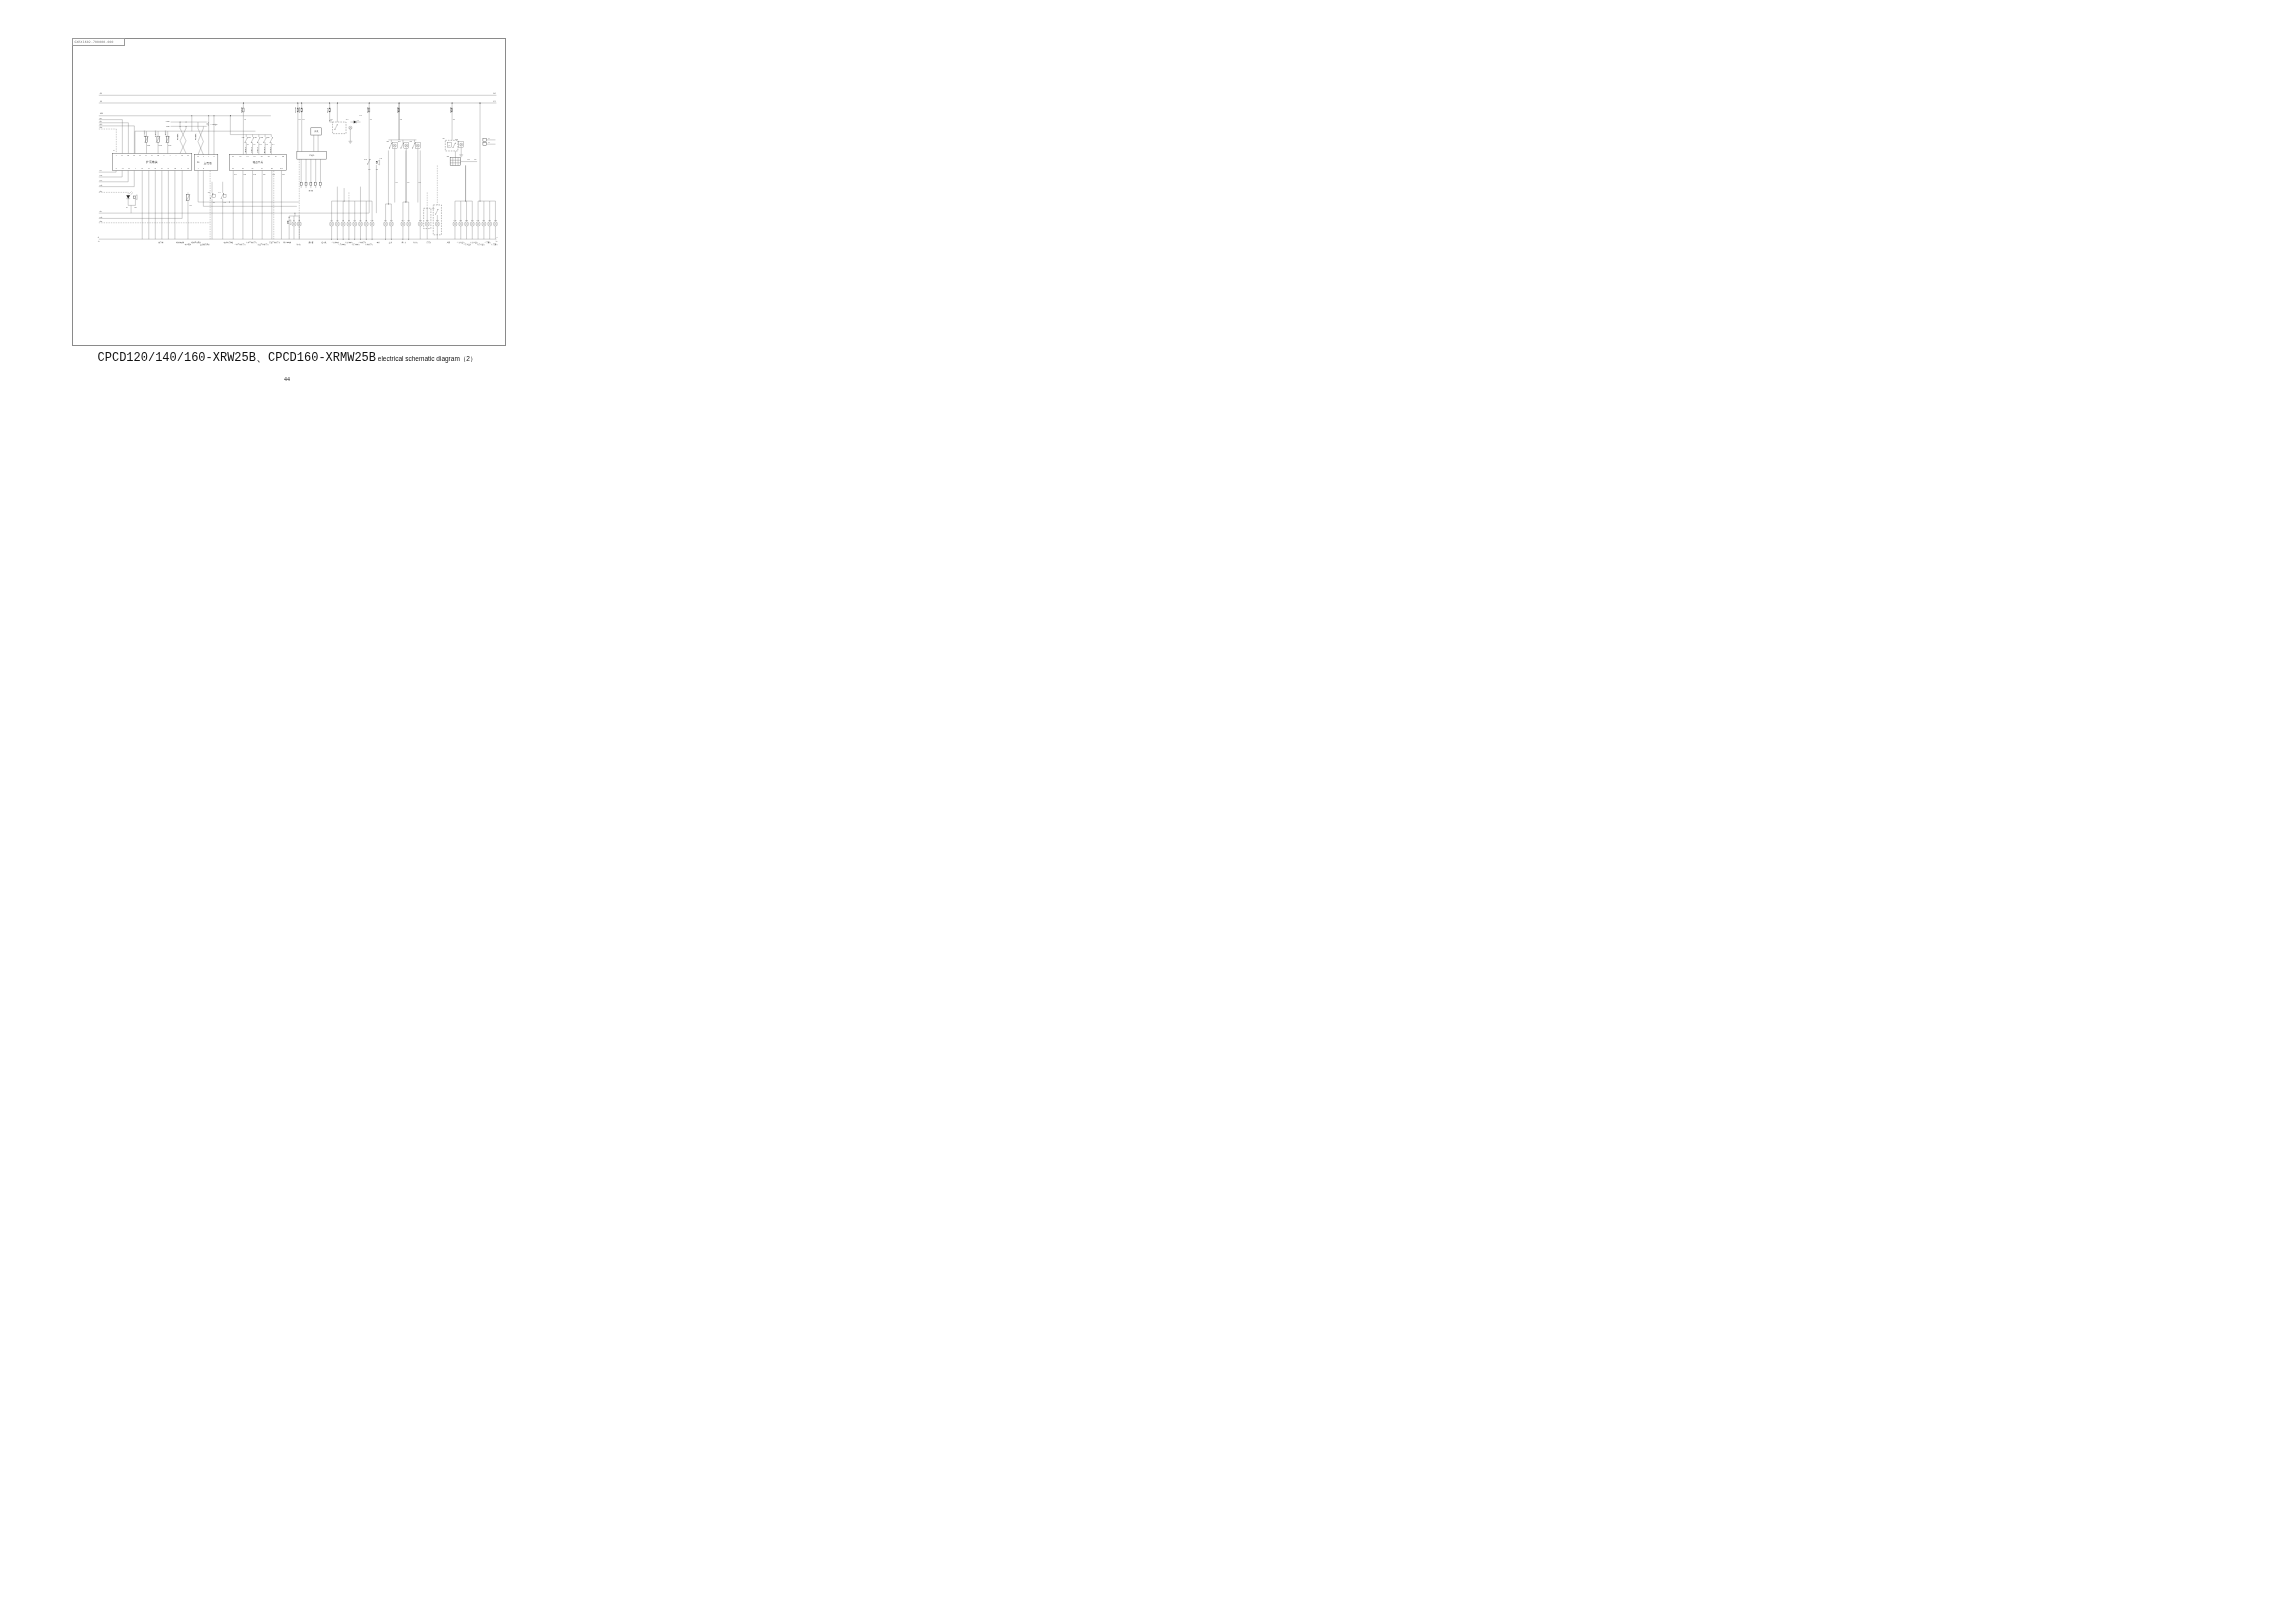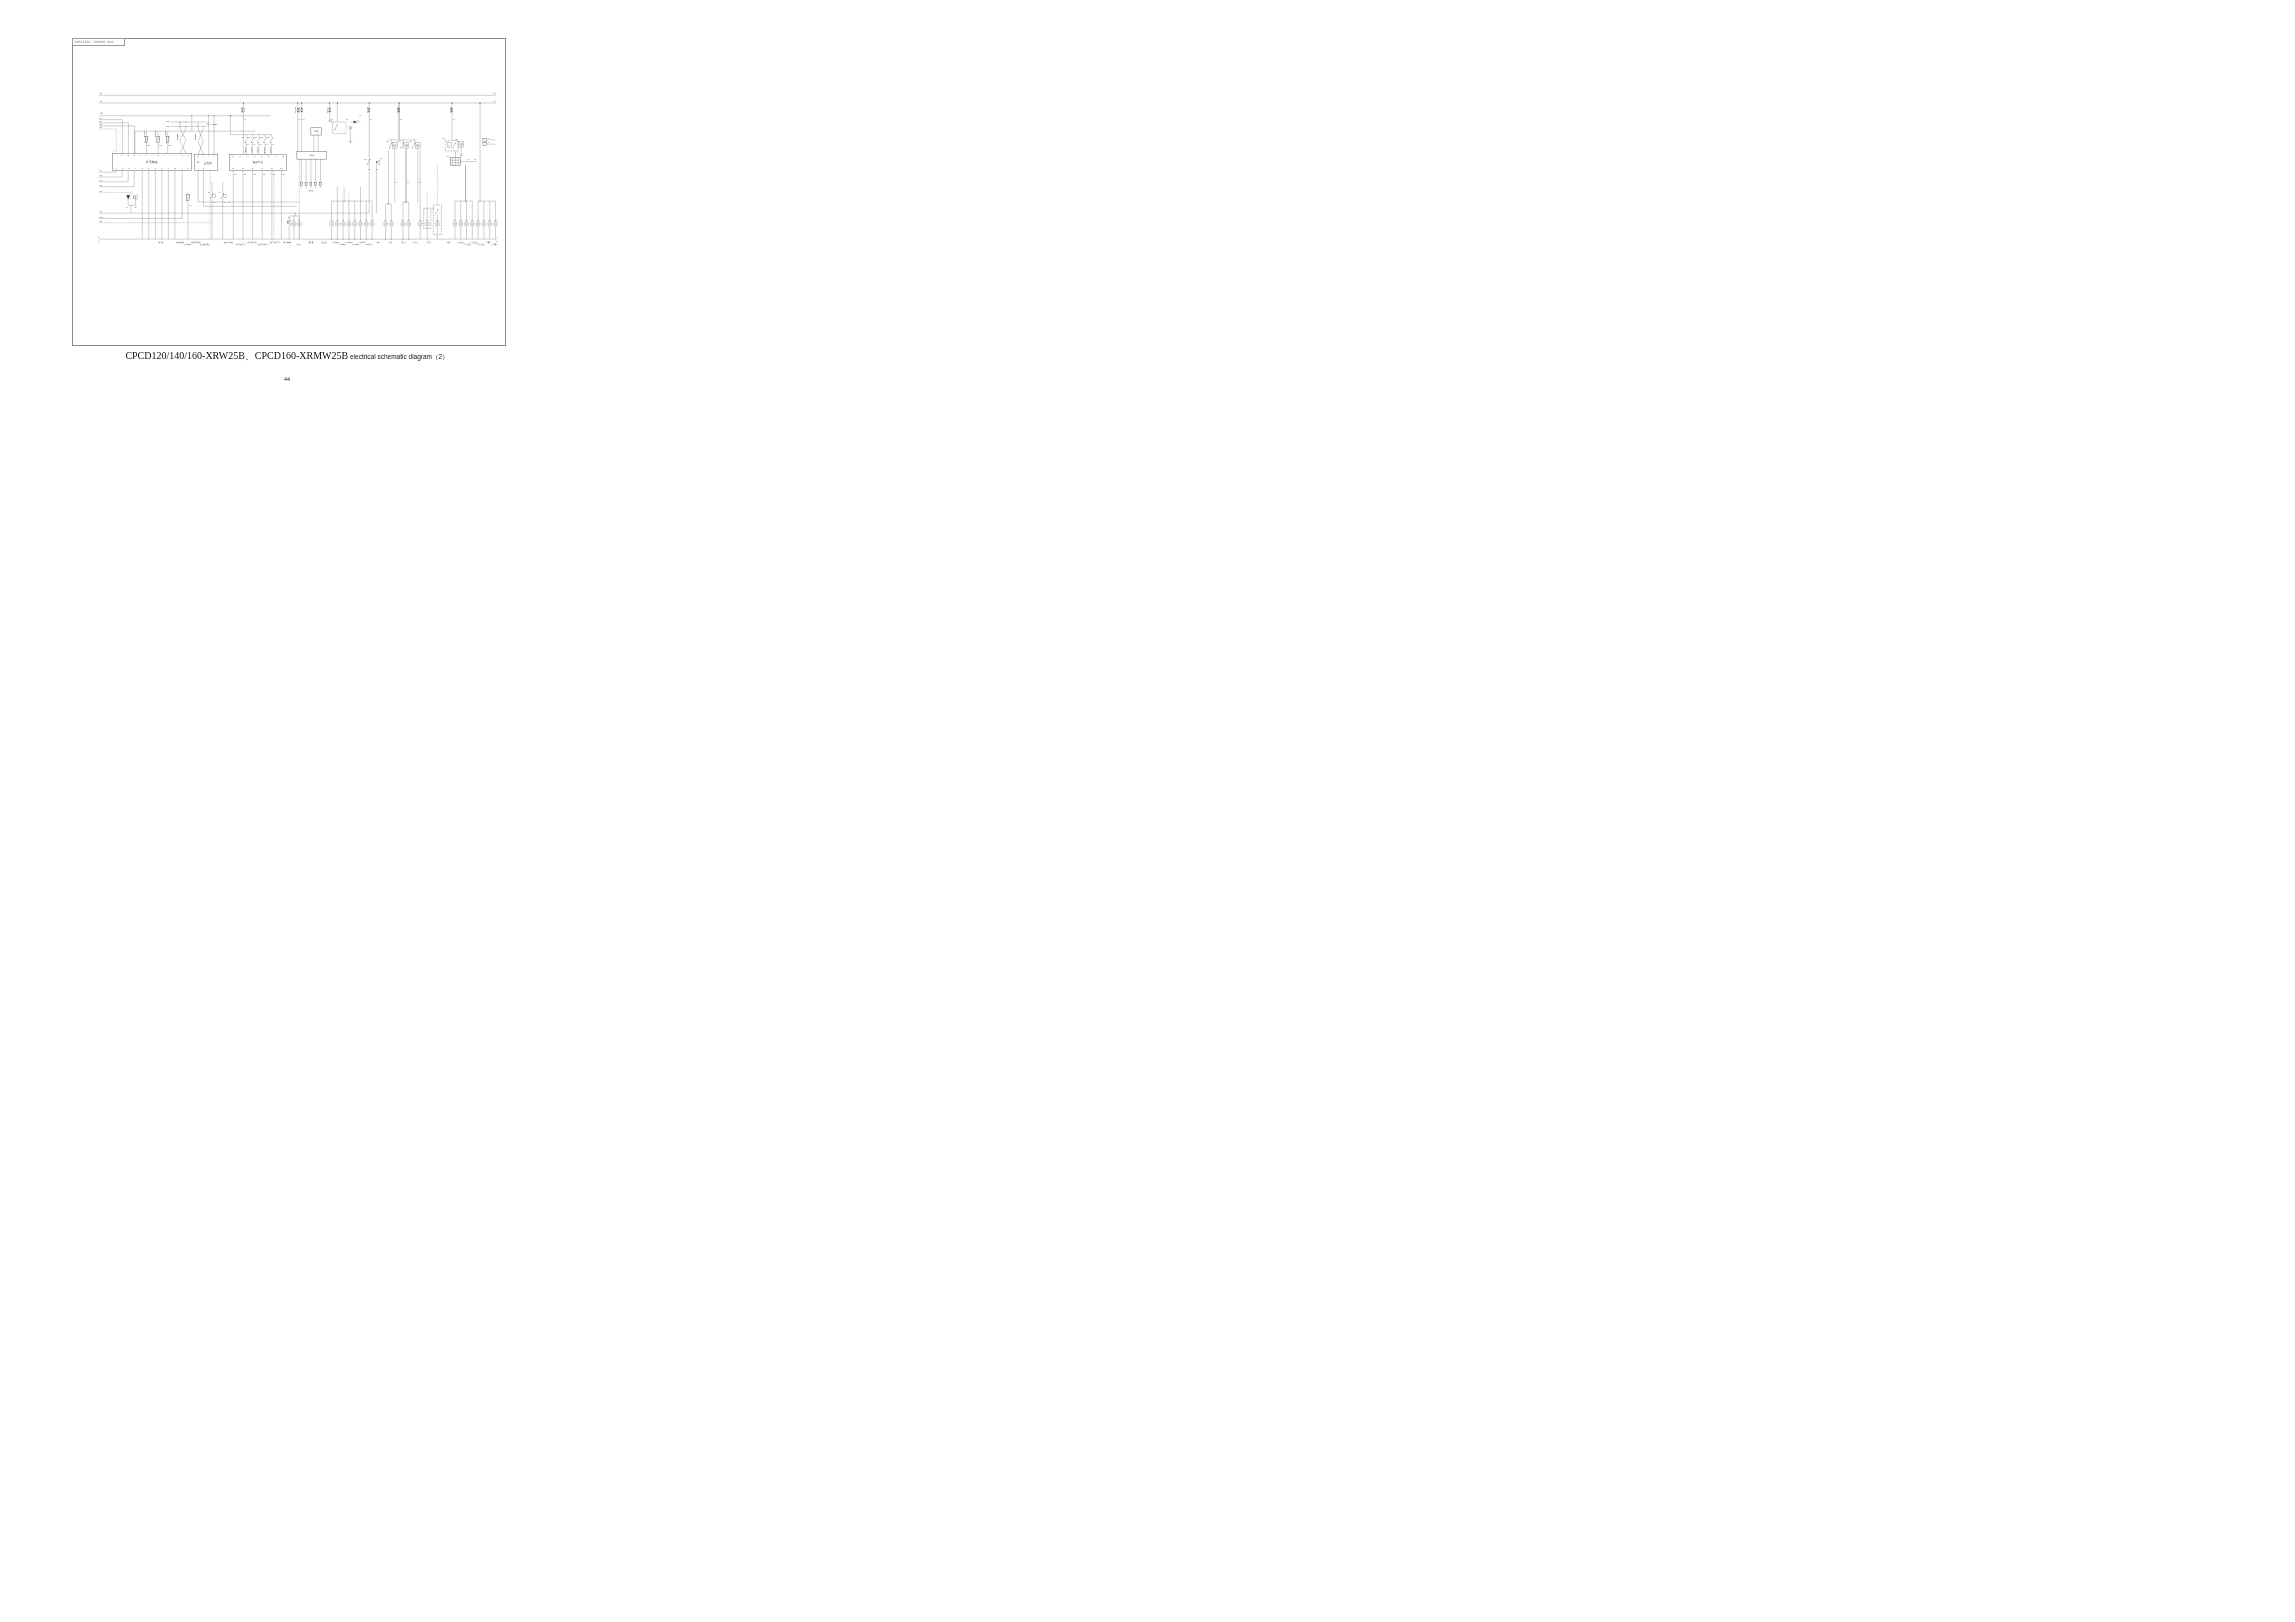--- a/index.html
+++ b/index.html
@@ -2,21 +2,21 @@
 <html style="font-size:7.7px"><head>
 <meta charset="utf-8">
 <style>
   html,body{margin:0;padding:0;background:#ffffff;}
   .vp{width:100vw;height:70.71vw;overflow:hidden;background:#fff;}
   .page{position:relative;width:574px;height:406px;background:#fff;transform:scale(calc(100vw / 1191));transform-origin:0 0;font-family:"Liberation Sans",sans-serif;}
   .frame{position:absolute;left:72px;top:38px;width:432px;height:306px;border:0.5px solid #8a8a8a;}
   .dwgbox{position:absolute;left:72px;top:38px;width:50px;height:5.8px;border:0.5px solid #9a9a9a;background:#fff;display:flex;align-items:center;padding-left:1.4px;}
   .dwgbox span{font-family:"DejaVu Sans Mono",monospace;font-size:3.1px;color:#777;letter-spacing:0.2px;}
   .caption{position:absolute;left:0;right:0;top:349px;text-align:center;color:#111;}
-  .cap-models{font-family:Liberation Serif, serif;font-size:10px;}
+  .cap-models{font-family:Liberation Mono, monospace;font-size:12px;}
   .cap-text{font-family:"Liberation Sans",sans-serif;font-size:6.5px;}
   .pageno{position:absolute;left:0;right:0;top:376px;text-align:center;font-family:"Liberation Serif",serif;font-size:5.8px;color:#111;}
   svg text{fill:#333;font-family:"DejaVu Sans",sans-serif;}
   .w{stroke:#4a4a4a;stroke-width:.55;fill:none;}
   .wd{stroke:#4a4a4a;stroke-width:.55;fill:none;stroke-dasharray:3 2;}
   .bx{stroke:#3a3a3a;stroke-width:.8;fill:#fff;}
   .bxd{stroke:#3a3a3a;stroke-width:.7;fill:none;stroke-dasharray:3.2 2.2;}
 </style>
 </head>
 <body>

